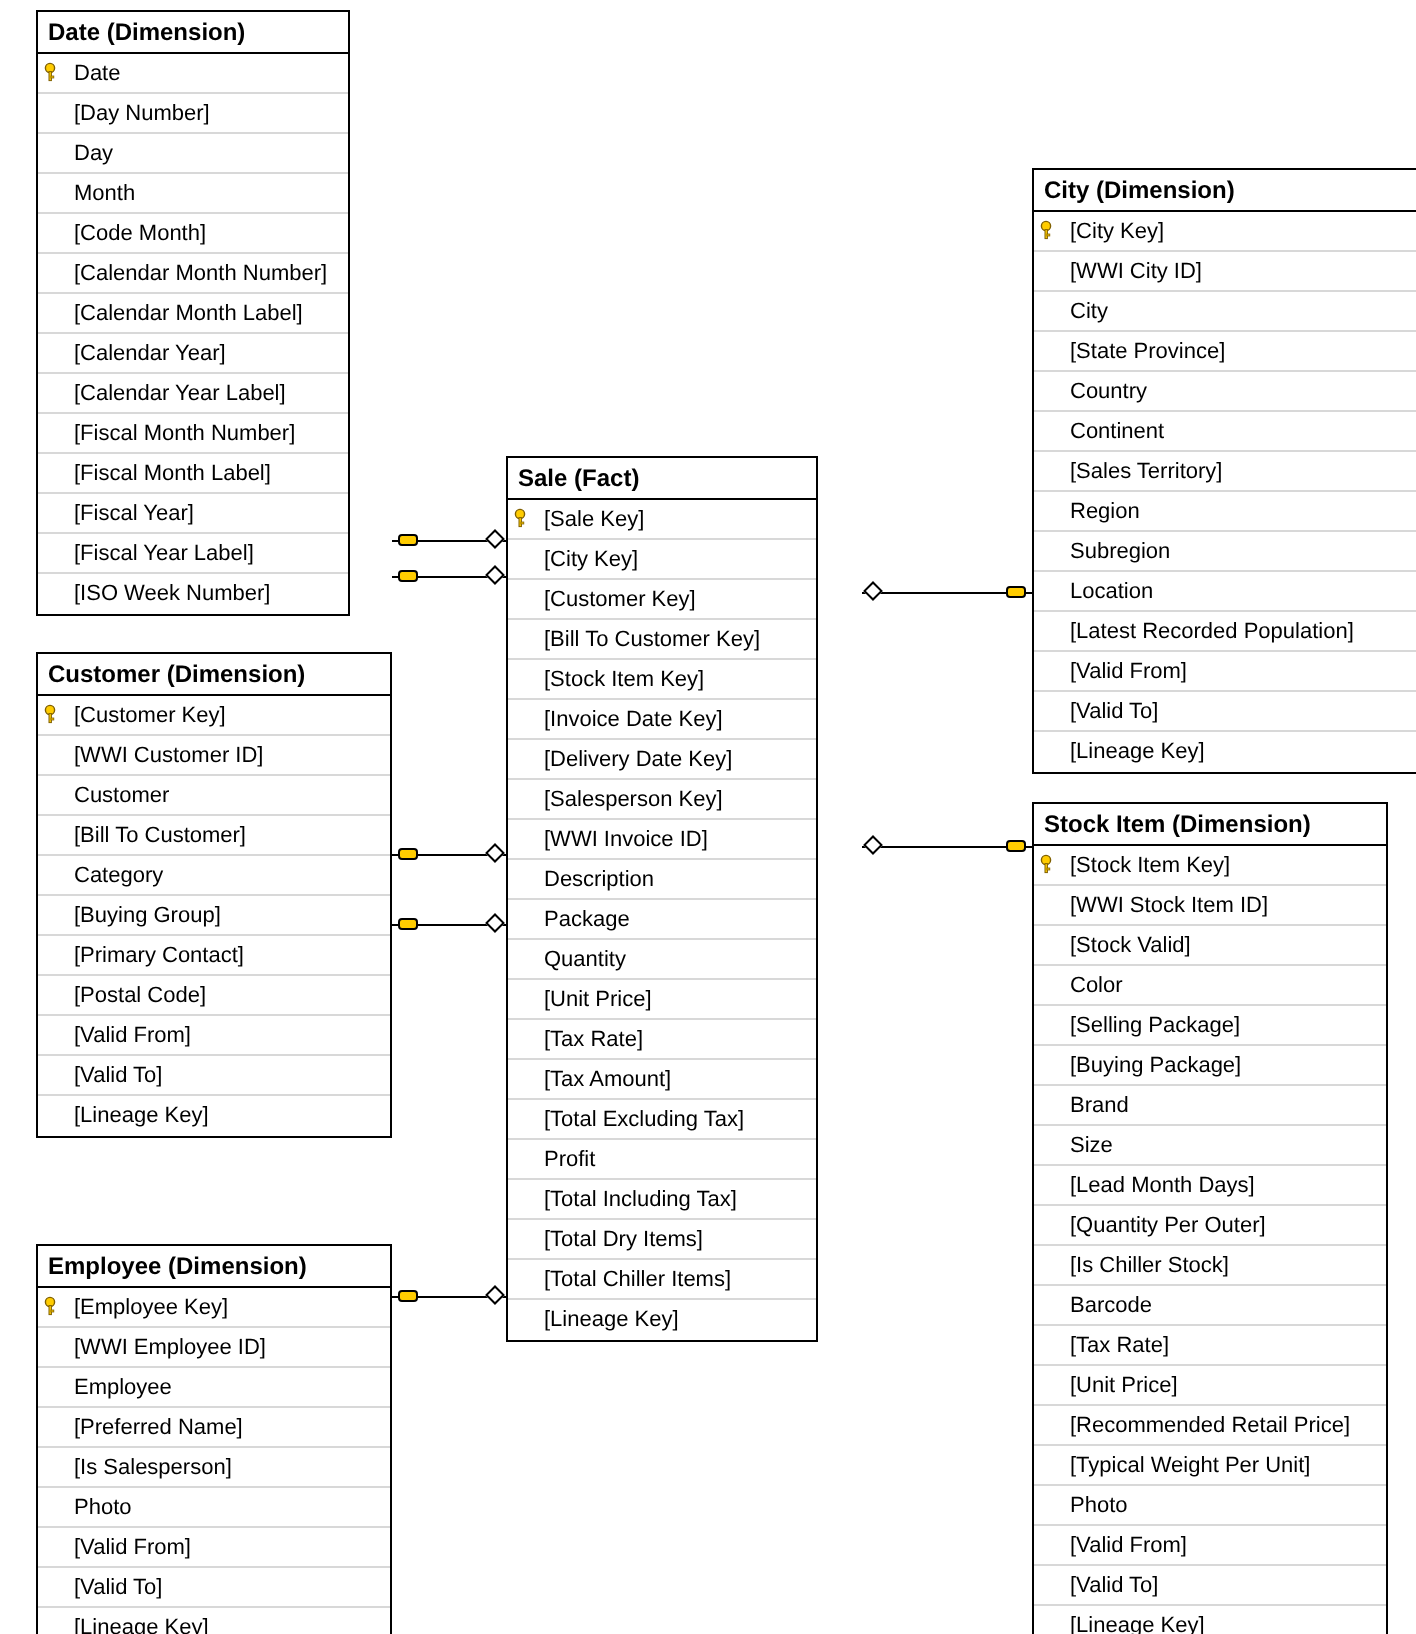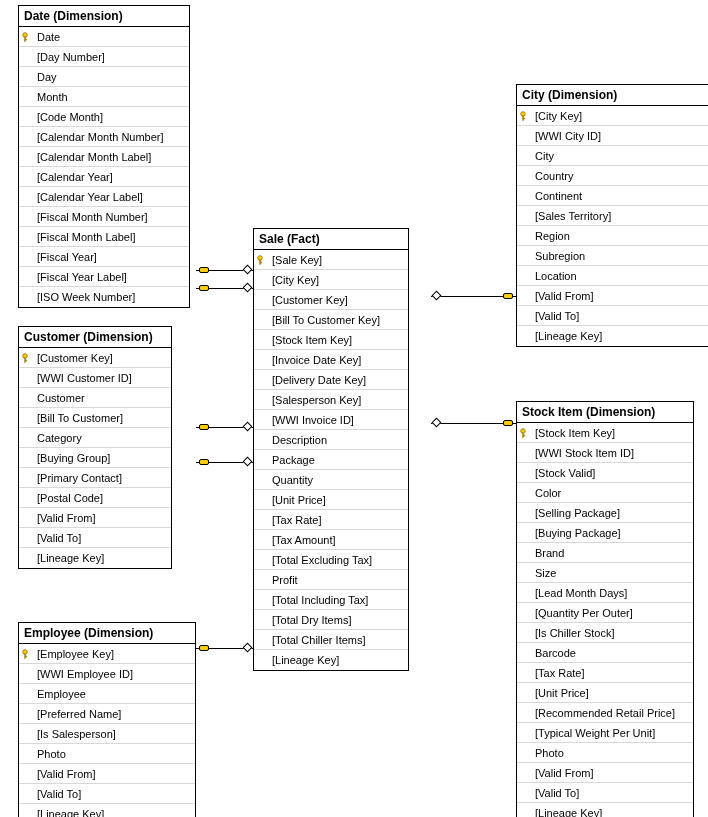--- a/index.html
+++ b/index.html
@@ -9,21 +9,21 @@
 .table-row { padding: 3px 5px 3px 18px; border-bottom: 1px solid #d8d8d8; position: relative; height: 20px; line-height: 14px; white-space: nowrap; overflow: hidden; }
 .table-row:last-child { border-bottom: none; }
 .key-icon { position: absolute; left: 3px; top: 4px; width: 10px; height: 10px; }
 .conn { position: absolute; height: 1px; background: #000; }
 .diamond { position: absolute; width: 7px; height: 7px; border: 1px solid #000; transform: rotate(45deg); background: #fff; }
 .key-end { position: absolute; width: 10px; height: 6px; background: #ffcc00; border: 1px solid #000; border-radius: 2px; }
 </style>
 </head>
 <body>
 
-<div class="table-box" style="left:18px; top:5px; width:172px;">
+<div class="table-box" style="left:18px; top:5px; width:157px;">
   <div class="table-title">Date (Dimension)</div>
   <div>
       <div class="table-row"><span class="key-icon"><svg width="10" height="10" viewBox="0 0 10 10">
             <circle cx="3" cy="3" r="2.3" fill="#ffcc00" stroke="#806000" stroke-width="0.7"></circle>
             <rect x="2.5" y="4.8" width="1.2" height="4.5" fill="#ffcc00" stroke="#806000" stroke-width="0.5"></rect>
             <rect x="3.5" y="7" width="1.4" height="1" fill="#ffcc00" stroke="#806000" stroke-width="0.4"></rect>
           </svg></span><span>Date</span></div>
       <div class="table-row"><span>[Day Number]</span></div>
       <div class="table-row"><span>Day</span></div>
       <div class="table-row"><span>Month</span></div>
@@ -33,21 +33,21 @@
       <div class="table-row"><span>[Calendar Year]</span></div>
       <div class="table-row"><span>[Calendar Year Label]</span></div>
       <div class="table-row"><span>[Fiscal Month Number]</span></div>
       <div class="table-row"><span>[Fiscal Month Label]</span></div>
       <div class="table-row"><span>[Fiscal Year]</span></div>
       <div class="table-row"><span>[Fiscal Year Label]</span></div>
       <div class="table-row"><span>[ISO Week Number]</span></div>
     </div>
 </div>
 
-<div class="table-box" style="left:18px; top:326px; width:154px;">
+<div class="table-box" style="left:18px; top:326px; width:178px;">
   <div class="table-title">Customer (Dimension)</div>
   <div>
       <div class="table-row"><span class="key-icon"><svg width="10" height="10" viewBox="0 0 10 10">
             <circle cx="3" cy="3" r="2.3" fill="#ffcc00" stroke="#806000" stroke-width="0.7"></circle>
             <rect x="2.5" y="4.8" width="1.2" height="4.5" fill="#ffcc00" stroke="#806000" stroke-width="0.5"></rect>
             <rect x="3.5" y="7" width="1.4" height="1" fill="#ffcc00" stroke="#806000" stroke-width="0.4"></rect>
           </svg></span><span>[Customer Key]</span></div>
       <div class="table-row"><span>[WWI Customer ID]</span></div>
       <div class="table-row"><span>Customer</span></div>
       <div class="table-row"><span>[Bill To Customer]</span></div>
@@ -114,26 +114,28 @@
 <div class="table-box" style="left:516px; top:84px; width:194px;">
   <div class="table-title">City (Dimension)</div>
   <div>
       <div class="table-row"><span class="key-icon"><svg width="10" height="10" viewBox="0 0 10 10">
             <circle cx="3" cy="3" r="2.3" fill="#ffcc00" stroke="#806000" stroke-width="0.7"></circle>
             <rect x="2.5" y="4.8" width="1.2" height="4.5" fill="#ffcc00" stroke="#806000" stroke-width="0.5"></rect>
             <rect x="3.5" y="7" width="1.4" height="1" fill="#ffcc00" stroke="#806000" stroke-width="0.4"></rect>
           </svg></span><span>[City Key]</span></div>
       <div class="table-row"><span>[WWI City ID]</span></div>
       <div class="table-row"><span>City</span></div>
+      <div class="table-row"><span>[State Province]</span></div>
       <div class="table-row"><span>Country</span></div>
       <div class="table-row"><span>Continent</span></div>
       <div class="table-row"><span>[Sales Territory]</span></div>
       <div class="table-row"><span>Region</span></div>
       <div class="table-row"><span>Subregion</span></div>
       <div class="table-row"><span>Location</span></div>
+      <div class="table-row"><span>[Latest Recorded Population]</span></div>
       <div class="table-row"><span>[Valid From]</span></div>
       <div class="table-row"><span>[Valid To]</span></div>
       <div class="table-row"><span>[Lineage Key]</span></div>
     </div>
 </div>
 
 <div class="table-box" style="left:516px; top:401px; width:178px;">
   <div class="table-title">Stock Item (Dimension)</div>
   <div>
       <div class="table-row"><span class="key-icon"><svg width="10" height="10" viewBox="0 0 10 10">

